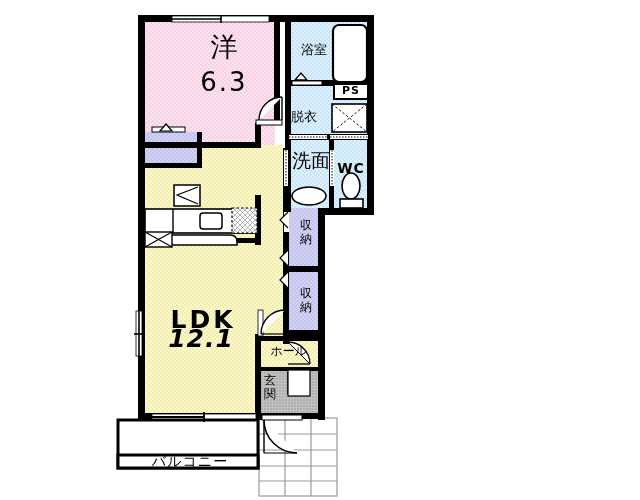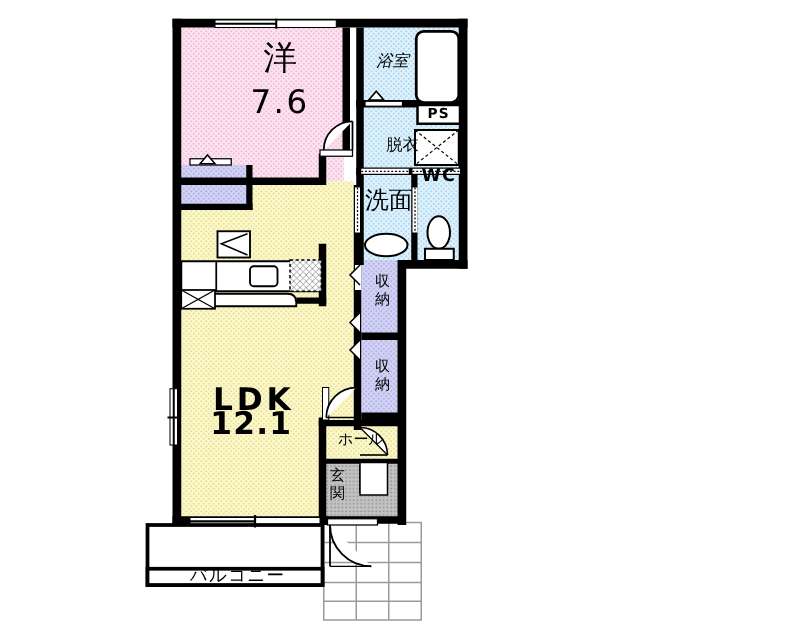--- a/index.html
+++ b/index.html
@@ -314,32 +314,32 @@
   </g>
 
   <g>
     <rect x="118" y="420" width="140" height="48" fill="none" stroke="#000000" stroke-width="3"></rect>
     <rect x="118" y="455" width="140" height="13" fill="#ffffff" stroke="#000000" stroke-width="3"></rect>
   </g>
 
 </svg>
 
 <div class="lbl" style="left:196px; top:33px; width:56px; font-size:27px;">洋</div>
-<div class="lbl" style="left:184px; top:69px; width:80px; font-size:26px; letter-spacing:2px;">7.6</div>
+<div class="lbl" style="left:184px; top:69px; width:80px; font-size:26px; letter-spacing:2px;">6.3</div>
 
 <div class="lbl" style="left:163px; top:290px; width:80px; font-size:25px; font-weight:bold; letter-spacing:3px;margin-top:17px;">LDK</div>
-<div class="lbl" style="left:155px; top:326px; width:92px; font-size:25px; font-weight:bold; letter-spacing:1px;">12.1</div>
-
-<div class="lbl" style="left:294px; top:43px; width:40px; font-size:13px;font-style:italic;">浴室</div>
-
-<div class="lbl" style="left:302px; top:110px; width:40px; font-size:13px;">脱衣</div>
+<div class="lbl" style="left:155px; top:326px; width:92px; font-size:25px; font-weight:bold; letter-spacing:1px;font-style:italic;">12.1</div>
+
+<div class="lbl" style="left:294px; top:43px; width:40px; font-size:13px;">浴室</div>
+
+<div class="lbl" style="left:284px; top:110px; width:40px; font-size:13px;">脱衣</div>
 
 <div class="lbl" style="left:292px; top:151px; width:38px; font-size:19px;">洗面</div>
 
-<div class="lbl" style="left:335px; top:134px; width:32px; font-size:14px; font-weight:bold; letter-spacing:1px;">WC</div>
+<div class="lbl" style="left:335px; top:161px; width:32px; font-size:14px; font-weight:bold; letter-spacing:1px;">WC</div>
 
 
 <div class="lbl" style="left:290px; top:218px; width:32px; font-size:12px; line-height:1.2;">収
 納</div>
 
 <div class="lbl" style="left:290px; top:286px; width:32px; font-size:12px; line-height:1.2;">収
 納</div>
 
 <div class="lbl" style="left:259px; top:345px; width:48px; font-size:12px;text-align:right;">ホール</div>
 

